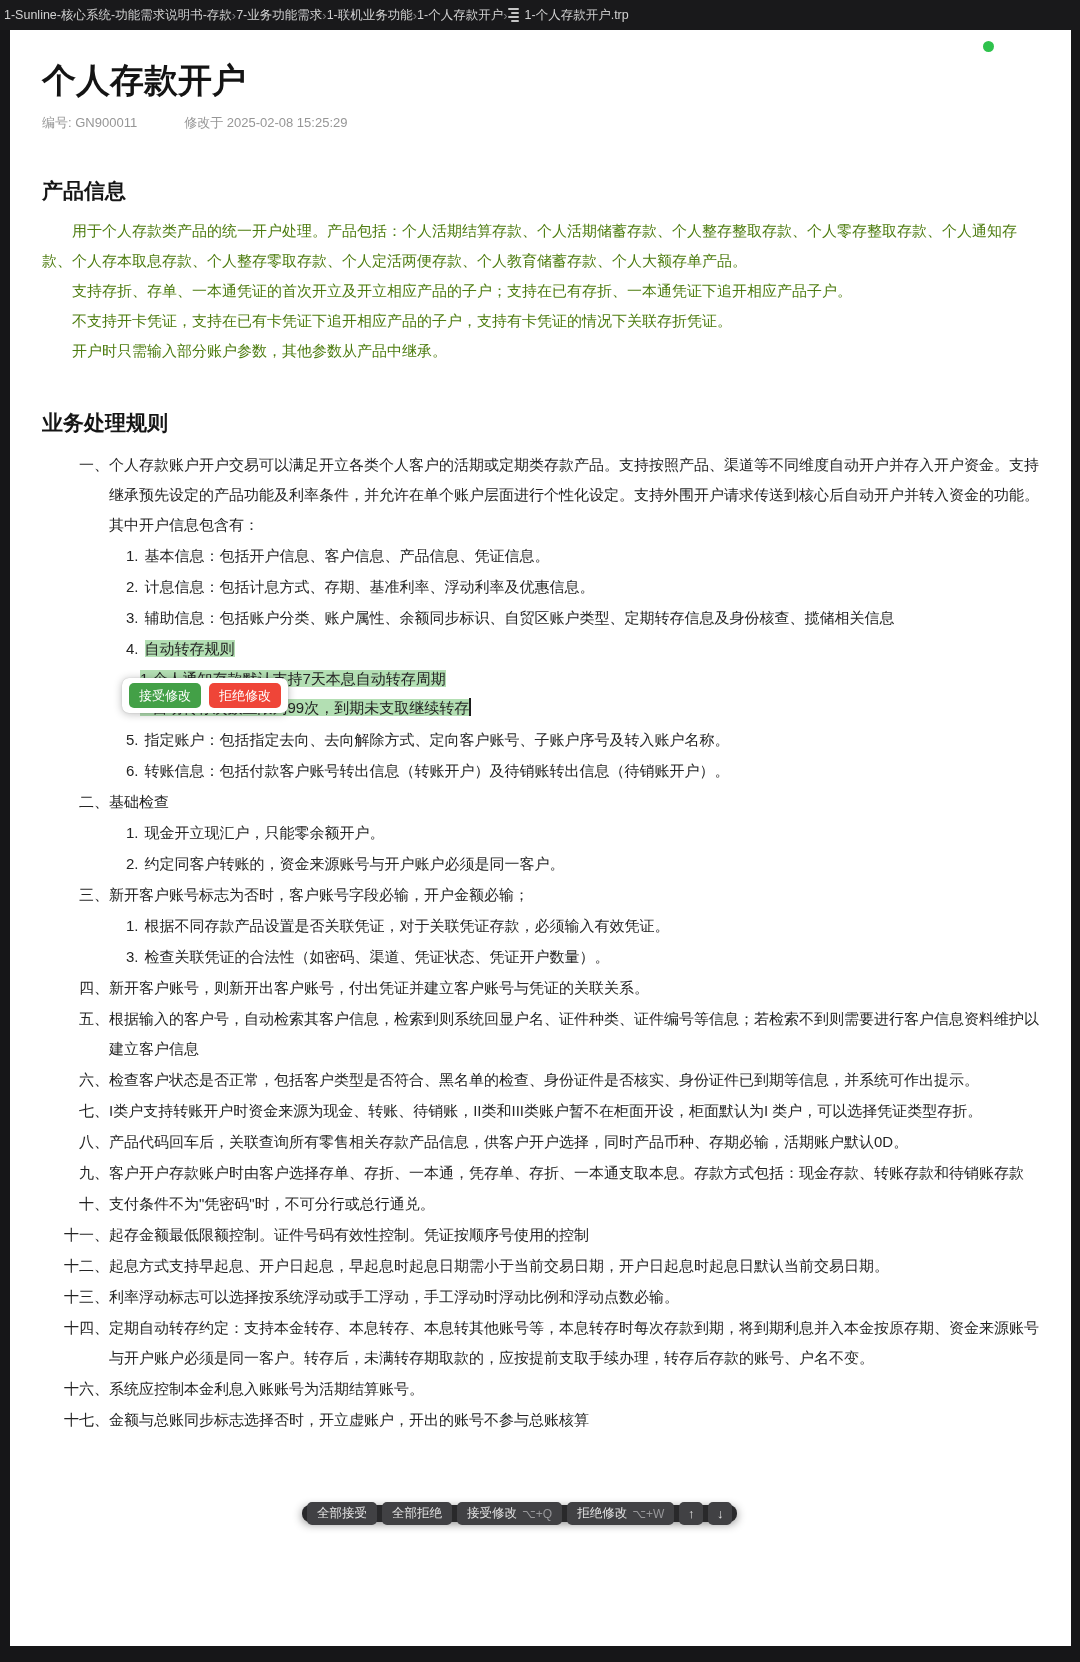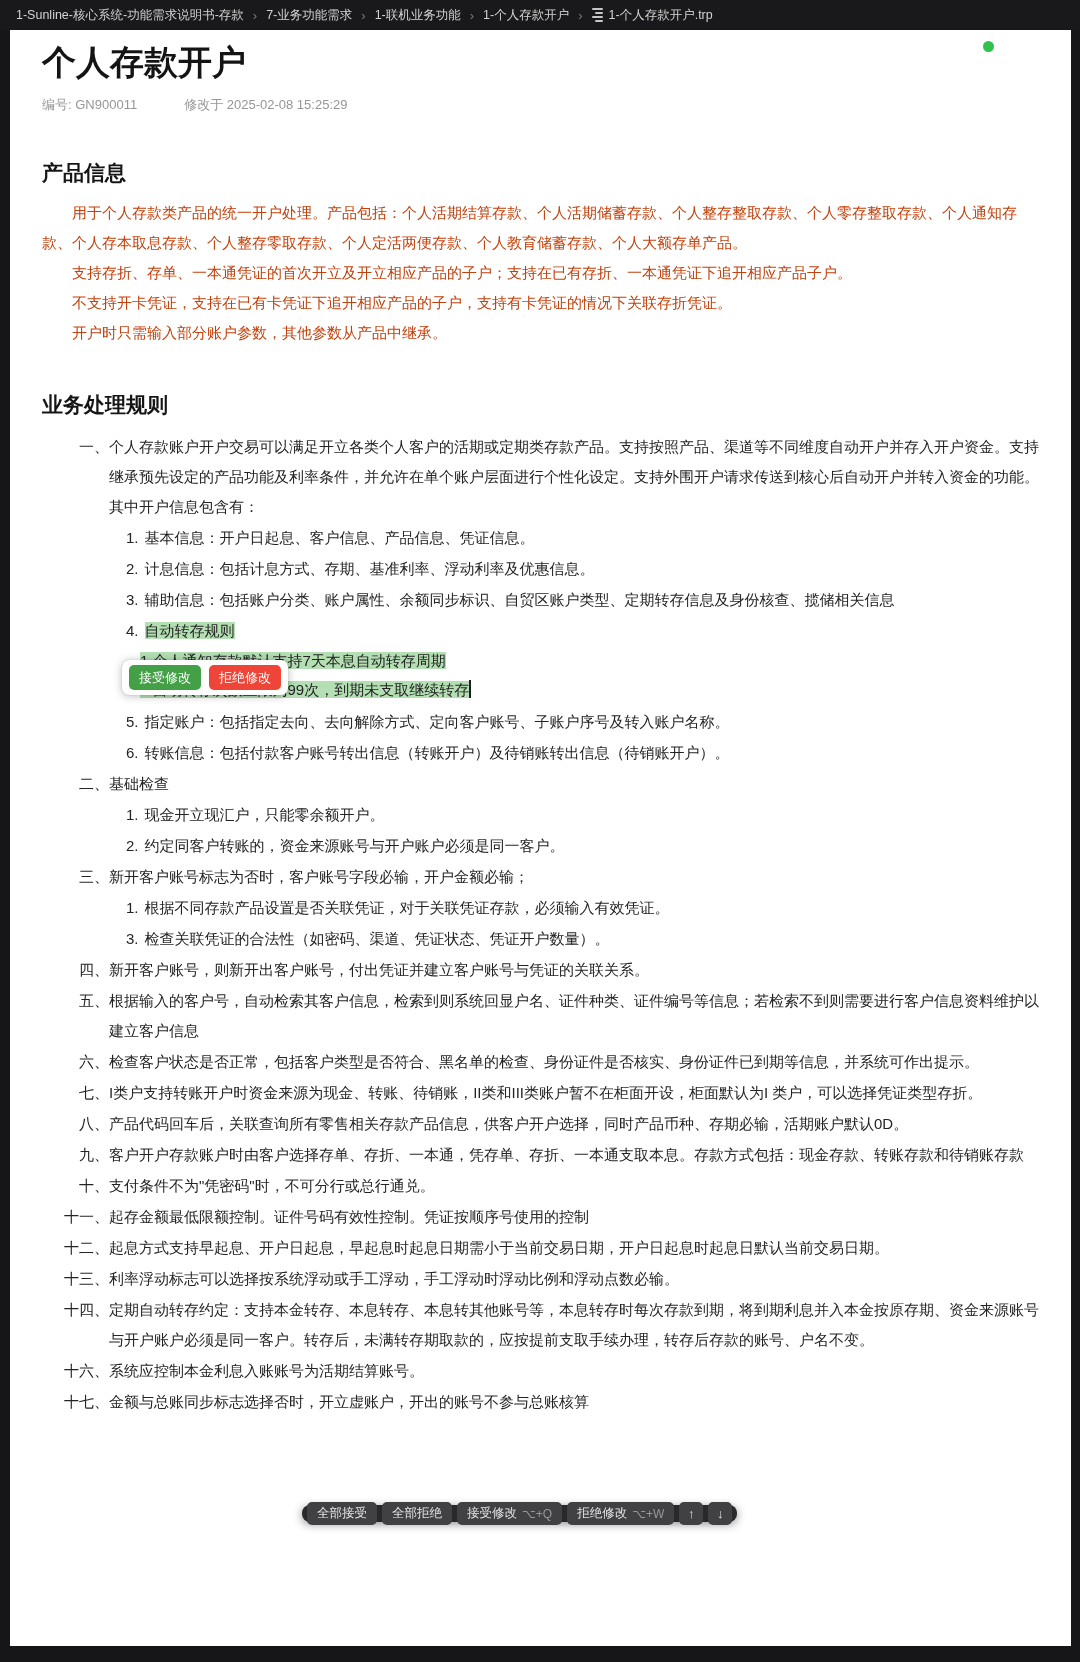--- a/index.html
+++ b/index.html
@@ -4,46 +4,46 @@
 <style>
   html,body{margin:0;padding:0;}
   body{
     width:1080px;height:1662px;position:relative;overflow:hidden;
     background:#161618;
     font-family:"Liberation Sans","DejaVu Sans",sans-serif;
   }
   
   .topbar{
     position:absolute;top:0;left:0;right:0;height:30px;background:#19191b;
-    display:flex;align-items:center;padding-left:16px;gap:9px;
+    display:flex;align-items:center;padding-left:4px;gap:0;
     color:#d2d2d2;font-size:12.5px;white-space:nowrap;
   }
   .crumb{display:inline-flex;align-items:center;gap:5px;cursor:default;}
   .sep{color:#7b7b7e;font-size:13px;}
   .file-icon{display:inline-flex;flex-direction:column;gap:2.5px;width:12px;}
   .file-icon i{display:block;height:1.5px;background:#c6c6c6;border-radius:1px;}
   .file-icon i:nth-child(1){width:11px;}
   .file-icon i:nth-child(2){width:8px;margin-left:3px;}
   .file-icon i:nth-child(3){width:11px;}
   .file-icon i:nth-child(4){width:8px;margin-left:3px;}
   
   .page{
     position:absolute;left:10px;top:30px;width:1061px;height:1616px;
     background:#ffffff;box-sizing:border-box;
-    padding:10px 31px 0 32px;overflow:hidden;
+    padding:28px 31px 0 32px;overflow:hidden;
   }
   .status-dot{
     position:absolute;top:11px;right:77px;width:11px;height:11px;
     border-radius:50%;background:#2fc24c;
   }
   h1.title{margin:0;font-size:34px;line-height:44px;font-weight:700;color:#141414;}
   .meta{margin-top:12px;font-size:13px;color:#969696;display:flex;gap:47px;}
   h2.sec{font-size:21px;font-weight:700;color:#151515;margin:44px 0 0 0;line-height:30px;}
   h2.sec.second{margin-top:42px;}
-  .paras{margin-top:10px;font-size:15px;line-height:30px;color:#c2410c;}
+  .paras{margin-top:10px;font-size:15px;line-height:30px;color:#4d7c0f;}
   .paras p{margin:0;text-indent:2em;}
   .rules{margin-top:12px;font-size:15px;line-height:30px;color:#242424;}
   .rule{display:flex;margin-bottom:1px;}
   .rule .rm{flex:0 0 67px;text-align:right;white-space:nowrap;}
   .rule .rt{flex:1;}
   .sub{margin-left:84px;margin-bottom:1px;}
   .sub .sn{margin-right:6px;}
   .hl{background:#b3dfb3;}
   .hl .sn{background:#b3dfb3;}
   
@@ -117,21 +117,21 @@
   </div>
 
   <h2 class="sec second">业务处理规则</h2>
   <div class="rules">
 
     <div class="rule">
         <span class="rm">一、</span>
         <div class="rt">个人存款账户开户交易可以满足开立各类个人客户的活期或定期类存款产品。支持按照产品、渠道等不同维度自动开户并存入开户资金。支持继承预先设定的产品功能及利率条件，并允许在单个账户层面进行个性化设定。支持外围开户请求传送到核心后自动开户并转入资金的功能。其中开户信息包含有：</div>
       </div>
 
-    <div class="sub"><span class="sn">1.</span><span>基本信息：开户日起息、客户信息、产品信息、凭证信息。</span></div>
+    <div class="sub"><span class="sn">1.</span><span>基本信息：包括开户信息、客户信息、产品信息、凭证信息。</span></div>
     <div class="sub"><span class="sn">2.</span><span>计息信息：包括计息方式、存期、基准利率、浮动利率及优惠信息。</span></div>
     <div class="sub"><span class="sn">3.</span><span>辅助信息：包括账户分类、账户属性、余额同步标识、自贸区账户类型、定期转存信息及身份核查、揽储相关信息</span></div>
     <div class="sub"><span class="sn">4.</span><span class="hl">自动转存规则</span></div>
 
     <div class="subsub">
       <div class="row"><span class="hl"><span class="sn">1.</span><span>个人通知存款默认支持7天本息自动转存周期</span></span></div>
       <div class="row"><span class="hl"><span class="sn">3.</span><span>自动转存次数上限为99次，到期未支取继续转存</span></span><span class="cursor"></span></div>
       <div class="popup">
         <button class="pbtn acc">接受修改</button>
         <button class="pbtn rej">拒绝修改</button>

